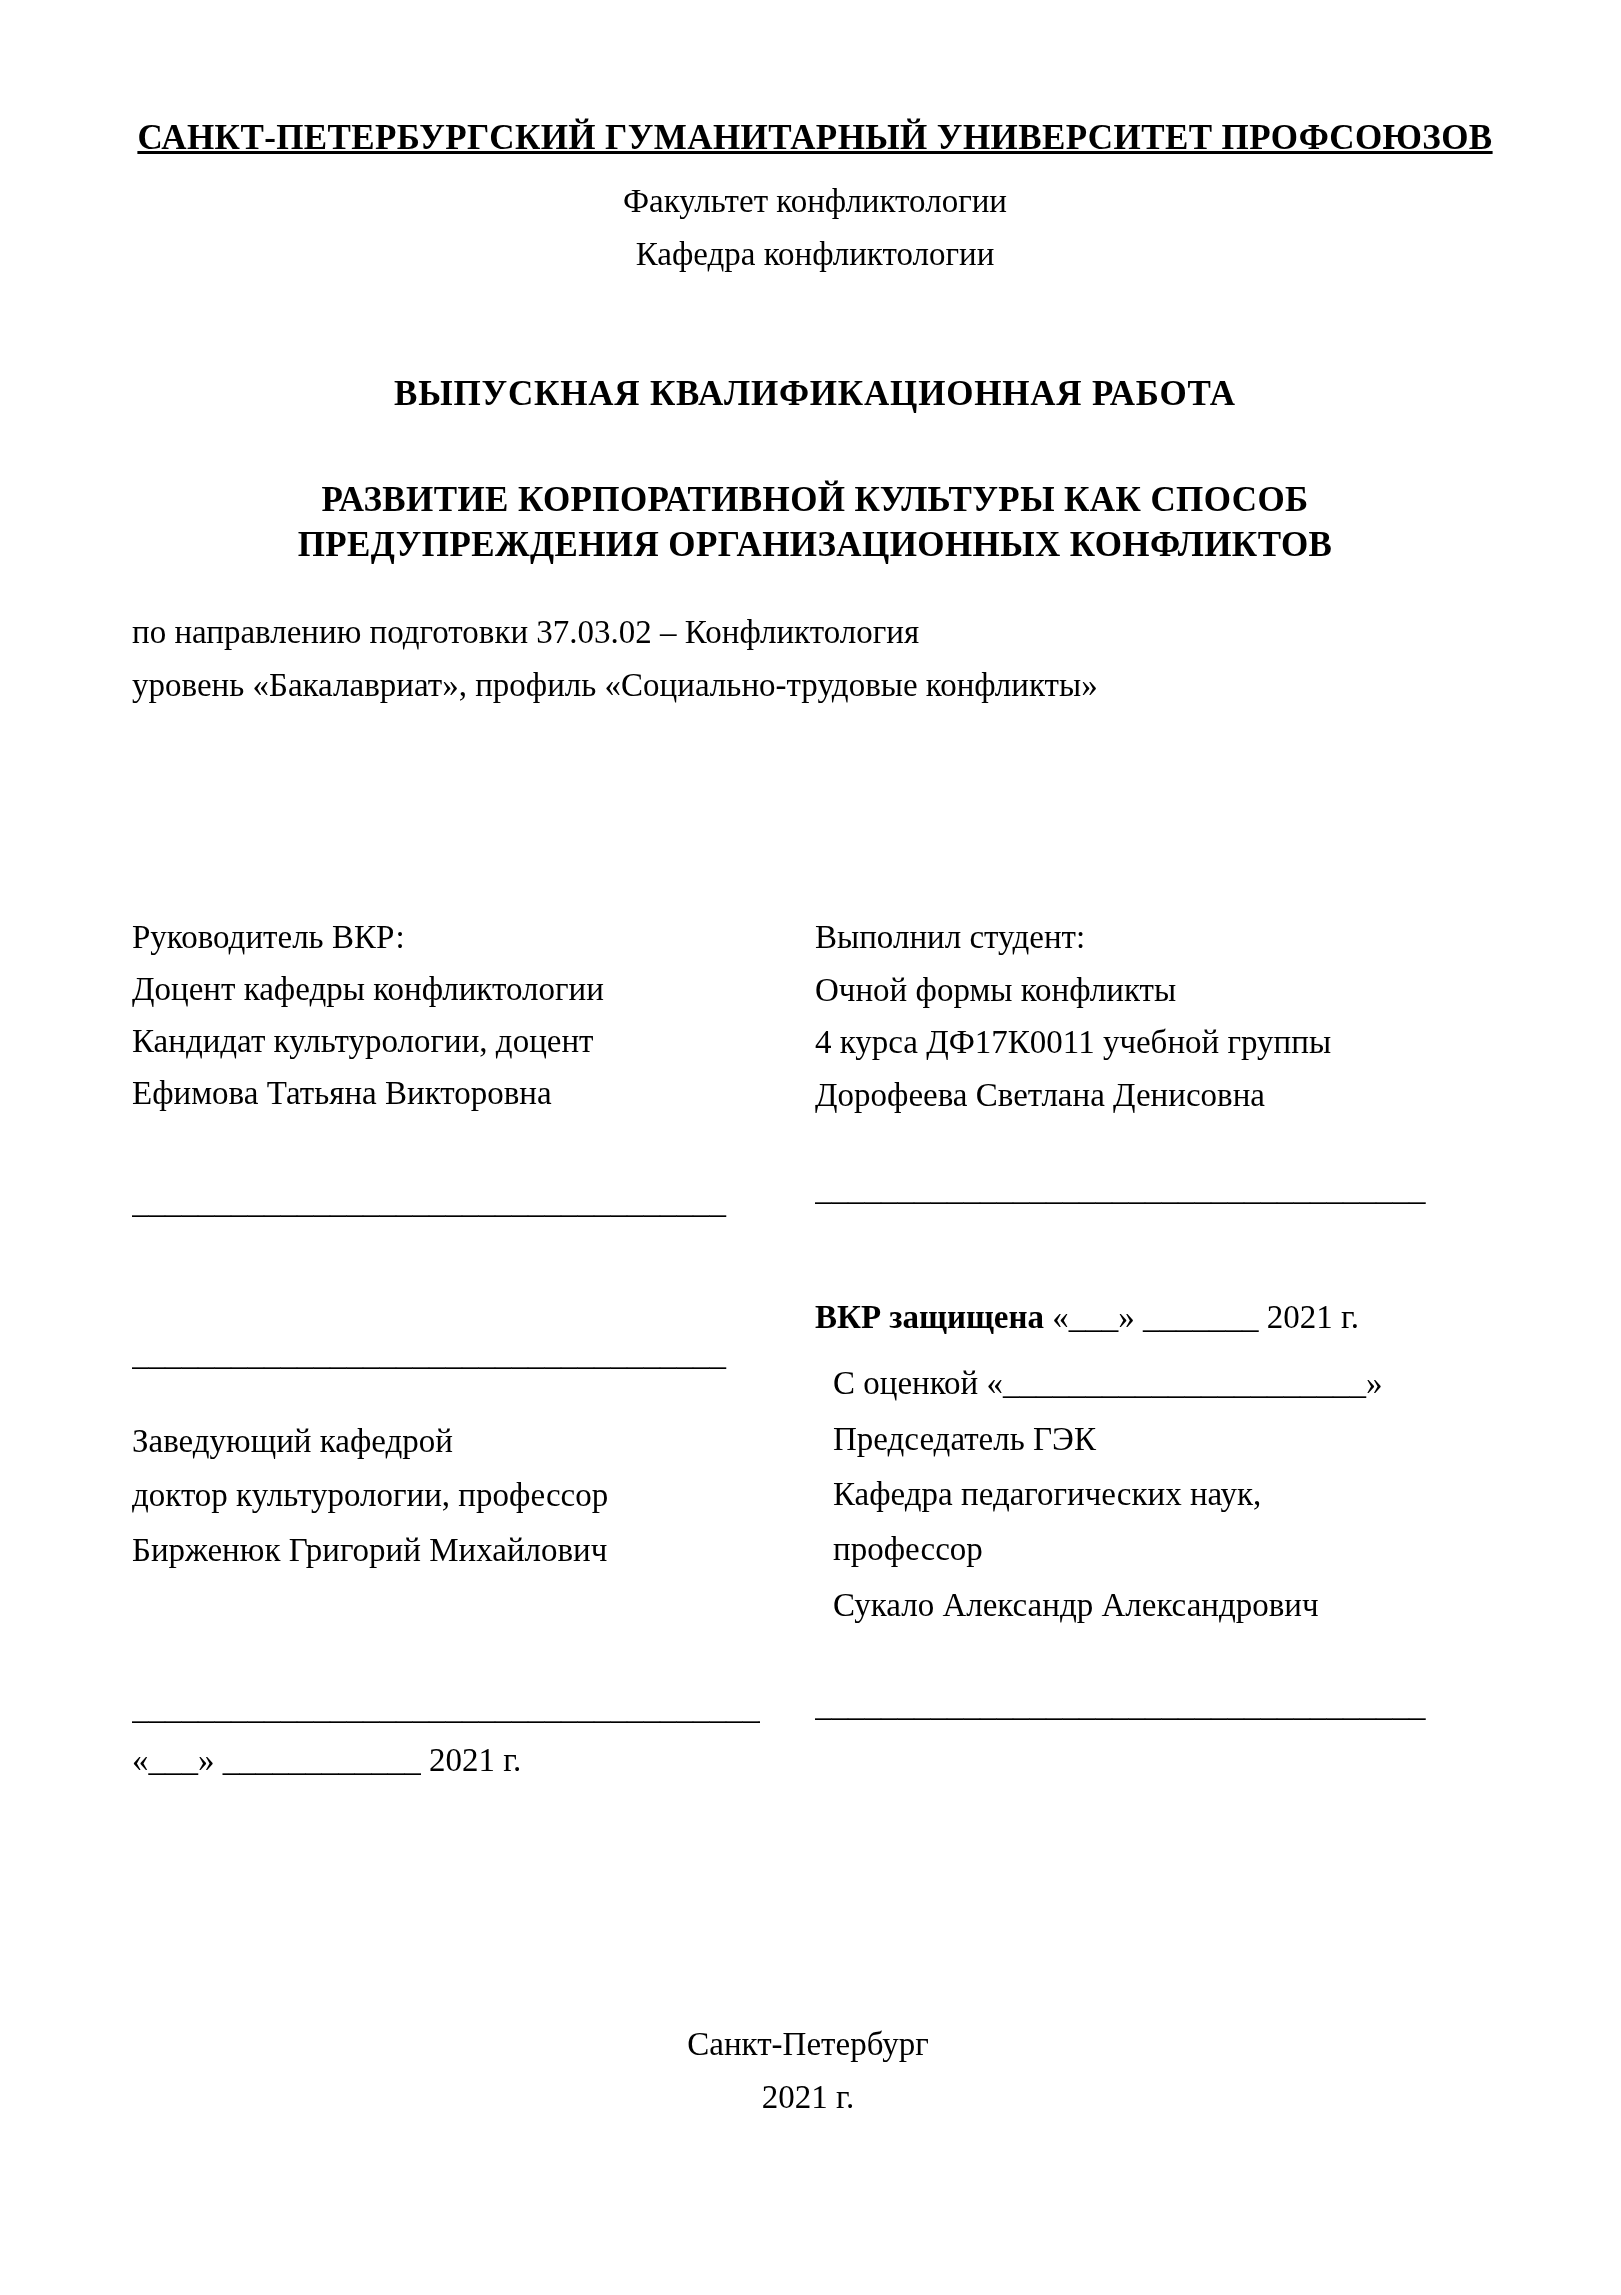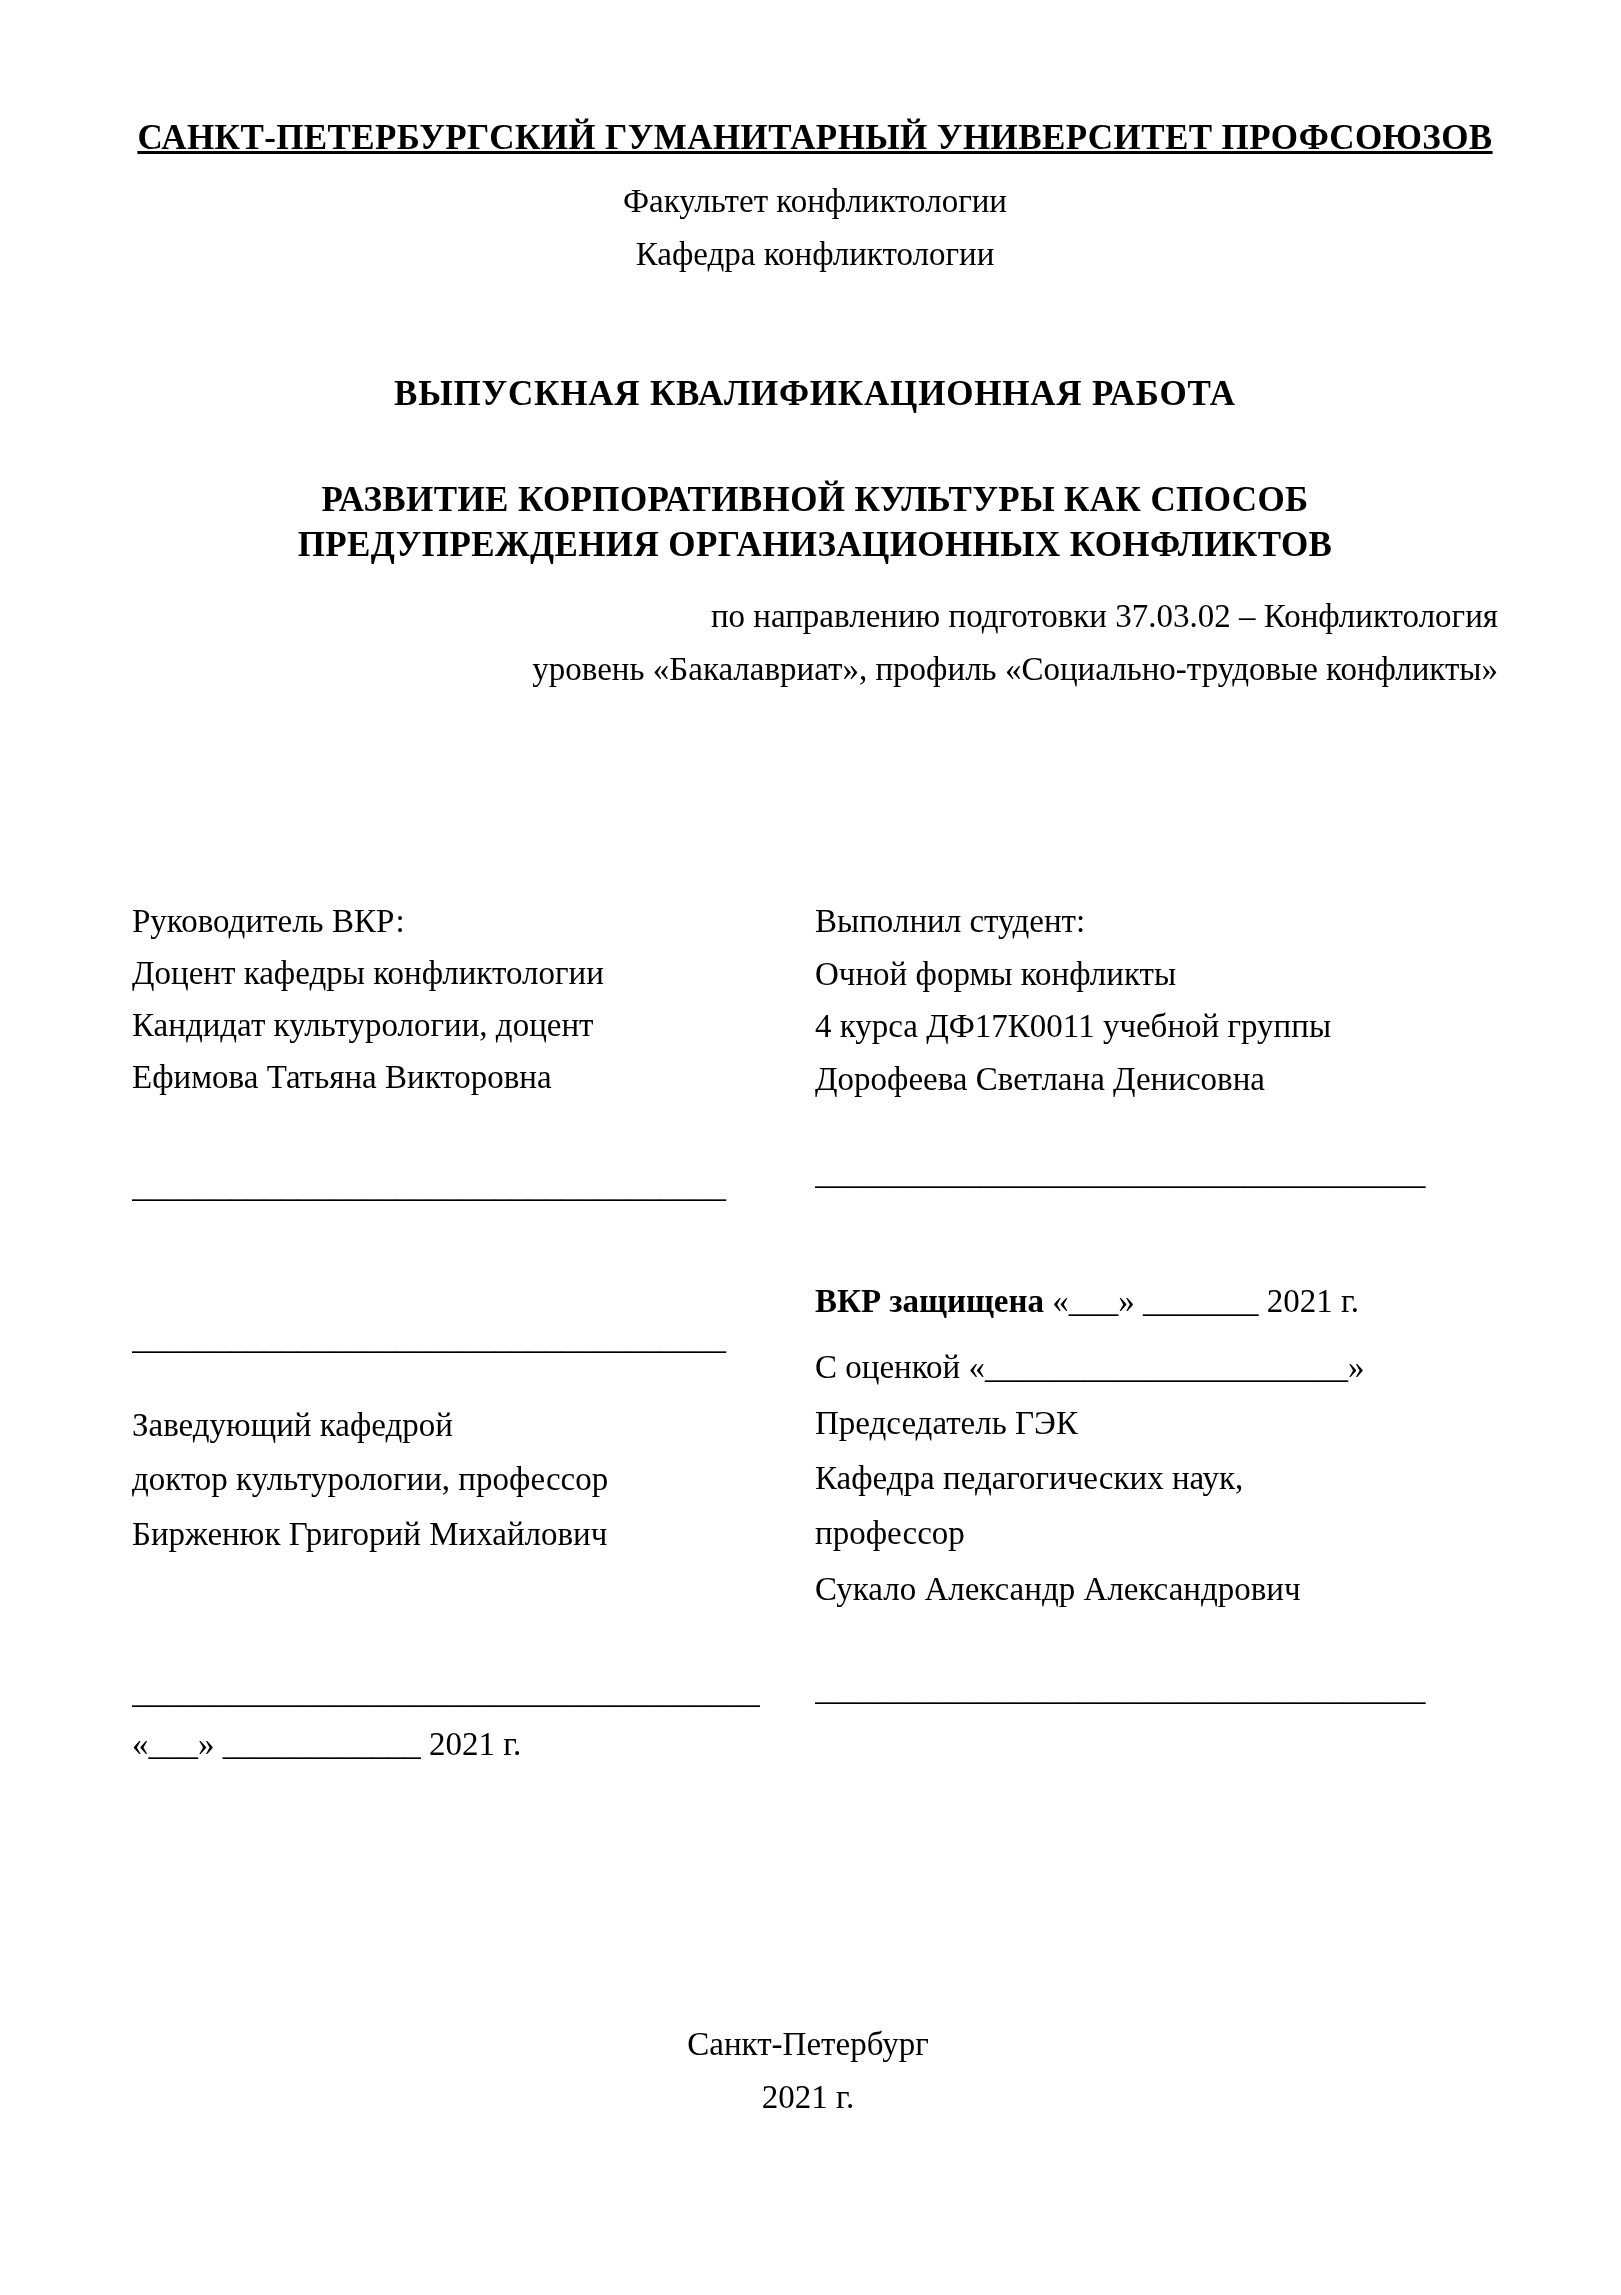--- a/index.html
+++ b/index.html
@@ -41,22 +41,22 @@
   }
   .thesis-title {
     margin-top: 63px;
     font-size: 35px;
     font-weight: bold;
     text-align: center;
     line-height: 1.3;
     letter-spacing: 0.4px;
   }
   .direction {
-    margin-top: 22px;
-    text-align: right;
+    margin-top: 38px;
+    text-align: left;
     line-height: 1.62;
   }
   .columns {
     display: flex;
     justify-content: space-between;
     margin-top: 198px;
   }
   .col-left {
     width: 46%;
     line-height: 1.58;
@@ -67,21 +67,21 @@
   }
   .sigline { white-space: nowrap; overflow: hidden; }
   .gap-sig-left-1 { margin-top: 57px; }
   .gap-sig-left-2 { margin-top: 100px; }
   .gap-head-block { margin-top: 33px; }
   .head-block { line-height: 1.66; }
   .gap-sig-left-3 { margin-top: 104px; }
   .gap-date-left { }
   .gap-sig-right-1 { margin-top: 41px; }
   .gap-defended { margin-top: 75px; }
-  .chairman-block { line-height: 1.68; margin-top: 12.6px; }
+  .chairman-block { line-height: 1.68; margin-top: 12.6px; margin-left: 18px; }
   .gap-sig-right-2 { margin-top: 46px; }
   .footer {
     position: absolute;
     left: 0;
     right: 0;
     bottom: 171px;
     text-align: center;
     line-height: 1.6;
   }
 </style>

